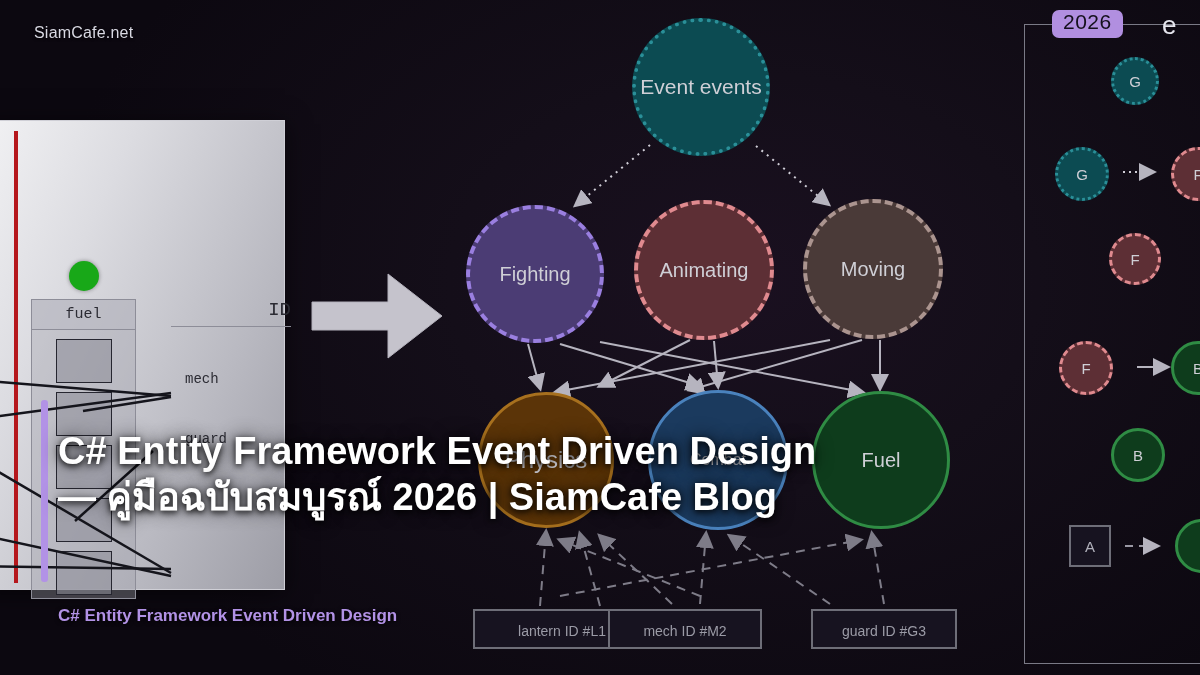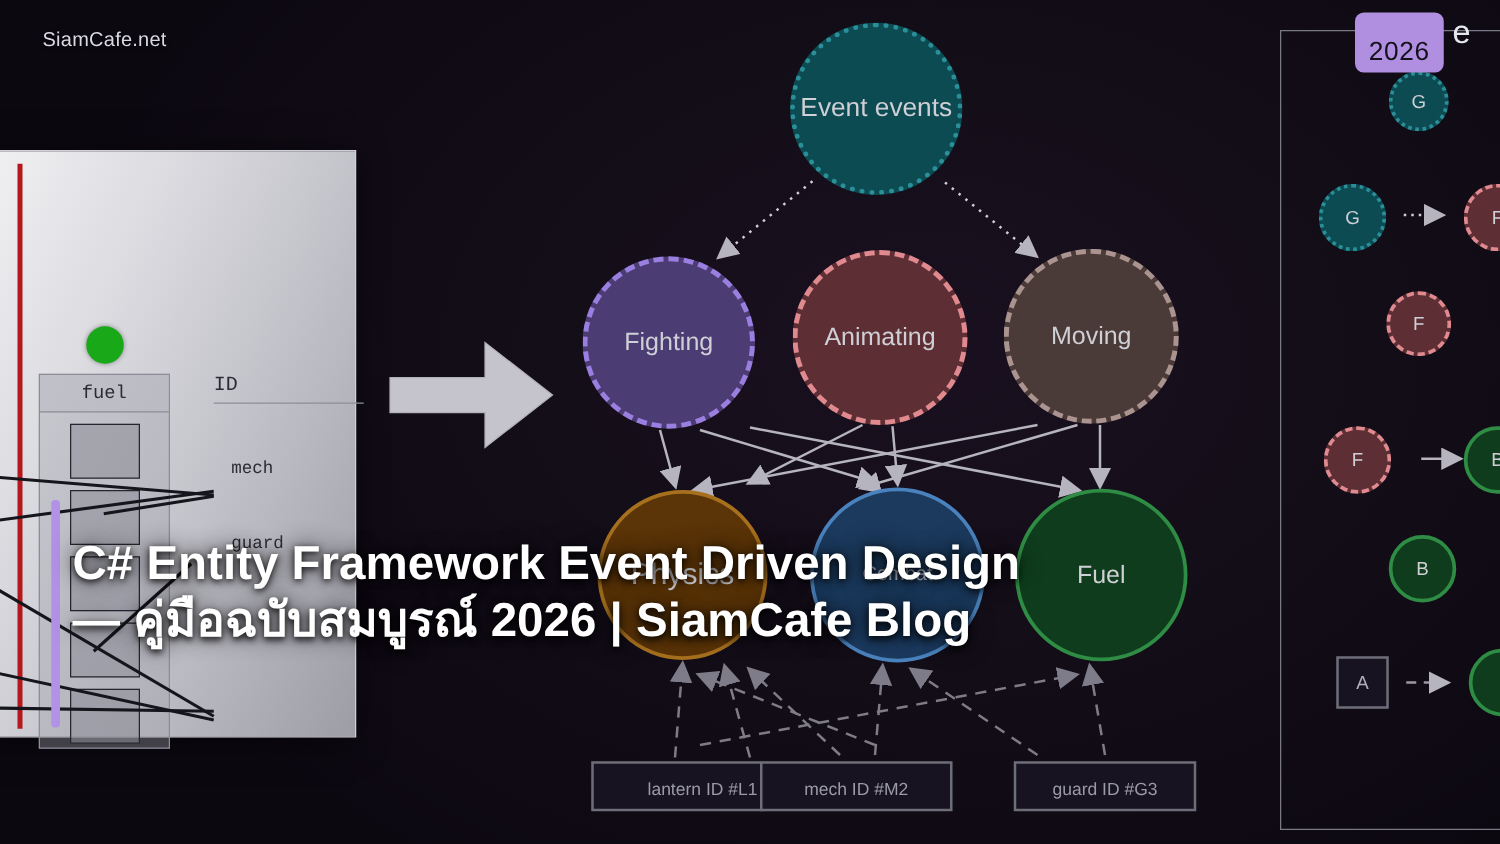--- a/index.html
+++ b/index.html
@@ -56,22 +56,22 @@
   }
   .lp-cell {
     width:56px; height:44px; margin:9px auto 0;
     background:rgba(140,140,152,.55);
     border:1.5px solid #262630;
   }
   .lp-col2 {
     position:absolute; left:188px; top:178px; width:120px;
   }
   .lp-col2-head {
-    font-family:"Liberation Mono", monospace; font-size:16px; color:#2b2b33;
-    text-align:left; padding-bottom:5px; border-bottom:1px solid #8d8d98;
+    font-family:"Liberation Mono", monospace; font-size:19px; color:#2b2b33;
+    text-align:right; padding-bottom:5px; border-bottom:1px solid #8d8d98;
   }
   .lp-row-label {
     font-family:"Liberation Mono", monospace; font-size:14px; color:#2b2b33;
     margin-top:44px; padding-left:14px;
   }
   .lp-lines { position:absolute; left:0; top:0; width:303px; height:470px; }
 
   
   .big-arrow { position:absolute; left:310px; top:268px; }
 
@@ -141,22 +141,22 @@
   .ln-solid { background:#0e3c1c; border:3px solid #2f8c44; }
   .lbox {
     position:absolute; width:42px; height:42px;
     border:2px solid #6e6e78; background:#171320;
     display:flex; align-items:center; justify-content:center;
     font-size:15px; color:#b0b0ba;
   }
 
   
   .badge {
-    position:absolute; left:1084px; top:10px;
-    padding:20px 11px 4px; border-radius:7px;
+    position:absolute; left:1052px; top:10px;
+    padding:0 11px 4px; border-radius:7px;
     background:#b18fe0; color:#14101c; font-size:21px;
     letter-spacing:.5px;
   }
   .badge-tail {
     position:absolute; left:1162px; top:10px;
     font-size:26px; color:#e6e6ee;
   }
 
   
   .title-bar {
@@ -291,14 +291,15 @@
     <div class="lbox" style="left:44px; top:500px;">A</div>
     <div class="lnode ln-solid" style="left:150px; top:494px; width:54px; height:54px;"></div>
 
   </div>
 
   <div class="badge">2026</div>
   <div class="badge-tail">e</div>
 
   <div class="title-bar"></div>
   <h1 class="title">C# Entity Framework Event Driven Design — คู่มือฉบับสมบูรณ์ 2026 | SiamCafe Blog</h1>
+  <div class="subtitle">C# Entity Framework Event Driven Design</div>
 
 </div>
 
 </body></html>

